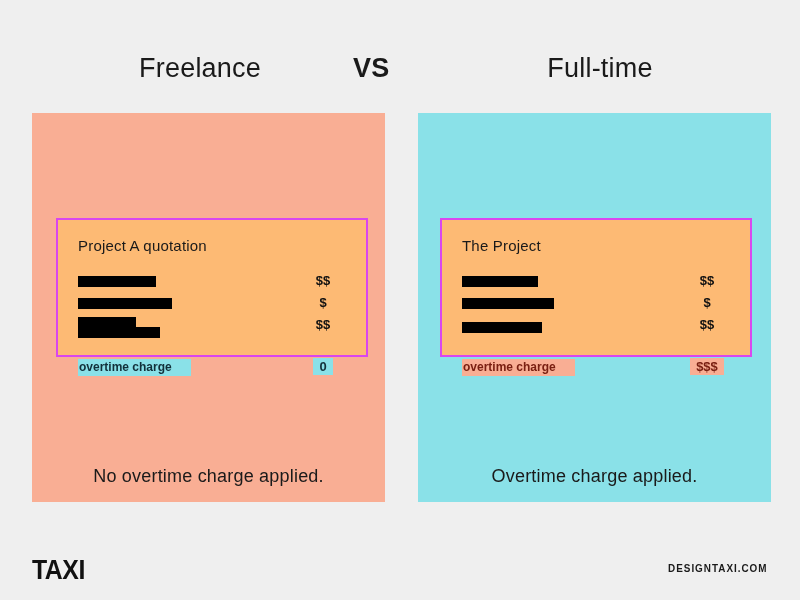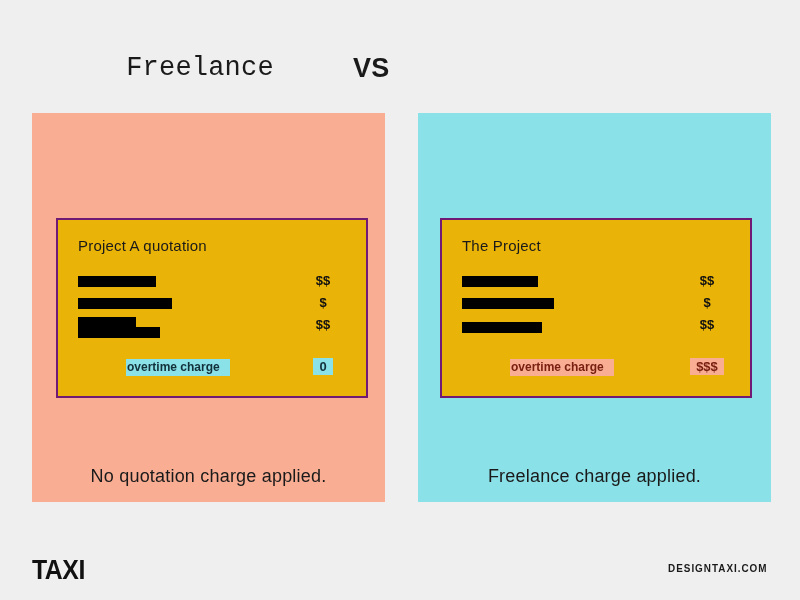--- a/index.html
+++ b/index.html
@@ -25,42 +25,42 @@
   .heading {
     position: absolute;
     top: 50px;
     font-size: 27px;
     font-weight: 400;
     color: #1a1a1a;
     letter-spacing: 0.2px;
     line-height: 36px;
     white-space: nowrap;
   }
-  .heading-left  { left: 0;   width: 400px; text-align: center; font-family: Liberation Mono, monospace; }
+  .heading-left  { left: 0;   width: 400px; text-align: center; }
   .heading-vs    { left: 353px; width: 100px; font-weight: 600; }
   .heading-right { left: 400px; width: 400px; text-align: center; }
 
   
   .panel {
     position: absolute;
     top: 113px;
     width: 353px;
     height: 389px;
   }
   .panel-left  { left: 32px;  background: #f9ae94; }
   .panel-right { left: 418px; background: #8ae1e8; }
 
   
   .card {
     position: absolute;
     top: 218px;
     width: 312px;
-    height: 180px;
-    background: #eab308;
-    border: 2px solid #701a75;
+    height: 139px;
+    background: #fdba74;
+    border: 2px solid #d946ef;
     box-sizing: border-box;
   }
   .card-left  { left: 56px; }
   .card-right { left: 440px; }
 
   .card-title {
     position: absolute;
     left: 20px;
     top: 17px;
     font-size: 15px;
@@ -115,23 +115,22 @@
 
   
   .row-overtime { height: 24px; margin-top: 10px; }
   .ot-label {
     position: absolute;
     left: 0;
     top: 1px;
     font-size: 12px;
     font-weight: 700;
     line-height: 15px;
-    padding: 1px 10px 1px 1px;
+    padding: 1px 19px 1px 1px;
     white-space: nowrap;
-    margin-left: 48px;
   }
   .ot-price {
     position: absolute;
     right: 0;
     top: 0;
     width: 62px;
     text-align: center;
     font-size: 13px;
     font-weight: 700;
     line-height: 18px;
@@ -182,20 +181,21 @@
     transform-origin: right center;
   }
 </style>
 </head>
 <body>
 
 <div class="poster">
 
   <div class="heading heading-left">Freelance</div>
   <div class="heading heading-vs">VS</div>
+  <div class="heading heading-right">Full-time</div>
 
   <div class="panel panel-left"></div>
 
   <div class="card card-left">
     <div class="card-title">Project A quotation</div>
     <div class="rows">
 
       <div class="row">
         <div class="bar" style="width:78px"></div>
         <div class="price">$$</div>
@@ -213,21 +213,21 @@
       </div>
 
       <div class="row row-overtime">
         <div class="ot-label left-accent">overtime charge</div>
         <div class="ot-price"><span class="left-accent">0</span></div>
       </div>
 
     </div>
   </div>
 
-  <div class="caption caption-left">No quotation charge applied.</div>
+  <div class="caption caption-left">No overtime charge applied.</div>
 
   <div class="panel panel-right"></div>
 
   <div class="card card-right">
     <div class="card-title">The Project</div>
     <div class="rows">
 
       <div class="row">
         <div class="bar" style="width:76px"></div>
         <div class="price">$$</div>
@@ -244,18 +244,18 @@
       </div>
 
       <div class="row row-overtime">
         <div class="ot-label right-accent">overtime charge</div>
         <div class="ot-price"><span class="right-accent">$$$</span></div>
       </div>
 
     </div>
   </div>
 
-  <div class="caption caption-right">Freelance charge applied.</div>
+  <div class="caption caption-right">Overtime charge applied.</div>
 
   <div class="logo">TAXI</div>
   <div class="site">DESIGNTAXI.COM</div>
 
 </div>
 
 </body></html>

